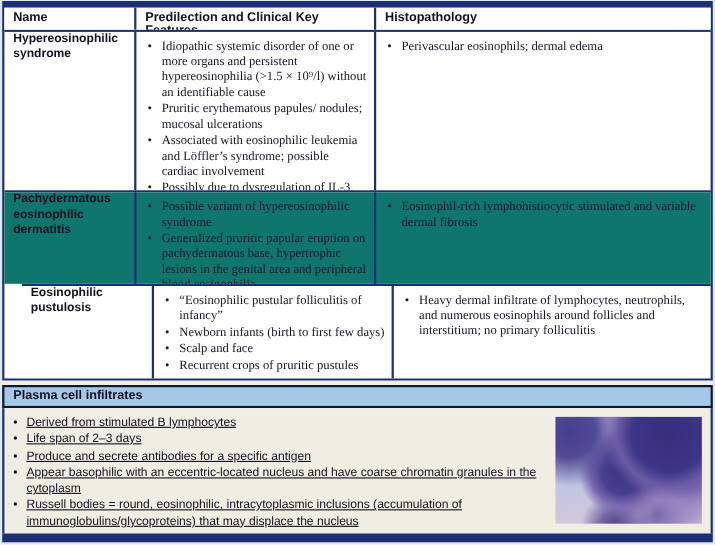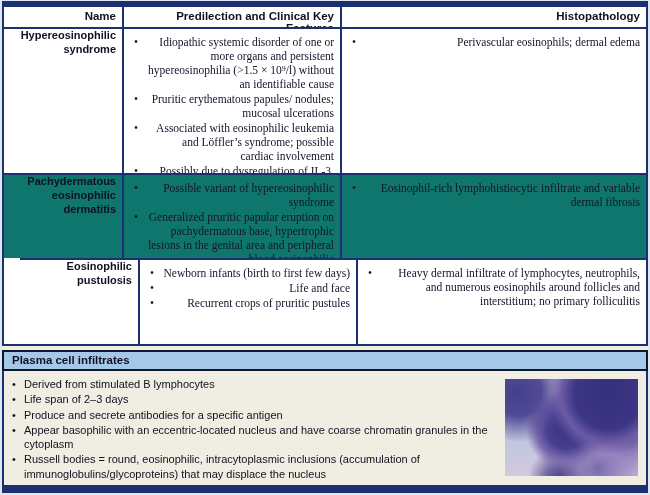--- a/index.html
+++ b/index.html
@@ -20,21 +20,20 @@
     position:absolute;left:0;top:0;width:646px;
     background:#ffffff;
     border:2px solid #1c2f70;
     border-top:6px solid #1c2f70;
     box-sizing:border-box;
   }
   .trow{
     display:grid;
     grid-template-columns:118px 218px 1fr;
     border-top:2px solid #1c2f70;
-    text-align:right;
   }
   .trow:first-child{border-top:none;}
   .cell{
     border-left:2px solid #1c2f70;
     padding:4px 6px 4px 8px;
     box-sizing:border-box;
     overflow:hidden;
   }
   .cell:first-child{border-left:none;}
   .thead .cell{
@@ -78,20 +77,21 @@
     box-sizing:border-box;
     font-weight:bold;font-size:11.5px;
     padding:2px 0 0 8px;
   }
   .plasma-body{
     position:absolute;left:0;top:370px;width:646px;height:114px;
     background:#f0ede2;
     border-left:2px solid #1c2f70;
     border-right:2px solid #1c2f70;
     box-sizing:border-box;
+    text-decoration:underline;
   }
   ul.plasma-bullets{
     list-style:none;
     margin:6px 0 0 0;padding:0 0 0 0;
     width:492px;
     font-size:11px;
     line-height:1.3;
   }
   ul.plasma-bullets li{
     position:relative;
@@ -154,31 +154,32 @@
     <div class="trow row-2 blue-row">
       <div class="cell name-cell">Pachydermatous eosinophilic dermatitis</div>
       <div class="cell body-cell">
         <ul class="bullets">
           <li>Possible variant of hypereosinophilic syndrome</li>
           <li>Generalized pruritic papular eruption on pachydermatous base, hypertrophic lesions in the genital area and peripheral blood eosinophilia</li>
         </ul>
       </div>
       <div class="cell body-cell">
         <ul class="bullets">
-          <li>Eosinophil-rich lymphohistiocytic infiltrate and variable dermal fibrosis</li>
+          <li>Eosinophil-rich lymphohistiocytic stimulated and variable dermal fibrosis</li>
         </ul>
       </div>
     </div>
 
     <div class="trow row-3">
       <div class="cell name-cell">Eosinophilic pustulosis</div>
       <div class="cell body-cell">
         <ul class="bullets">
+          <li>“Eosinophilic pustular folliculitis of infancy”</li>
           <li>Newborn infants (birth to first few days)</li>
-          <li>Life and face</li>
+          <li>Scalp and face</li>
           <li>Recurrent crops of pruritic pustules</li>
         </ul>
       </div>
       <div class="cell body-cell">
         <ul class="bullets">
           <li>Heavy dermal infiltrate of lymphocytes, neutrophils, and numerous eosinophils around follicles and interstitium; no primary folliculitis</li>
         </ul>
       </div>
     </div>
 

